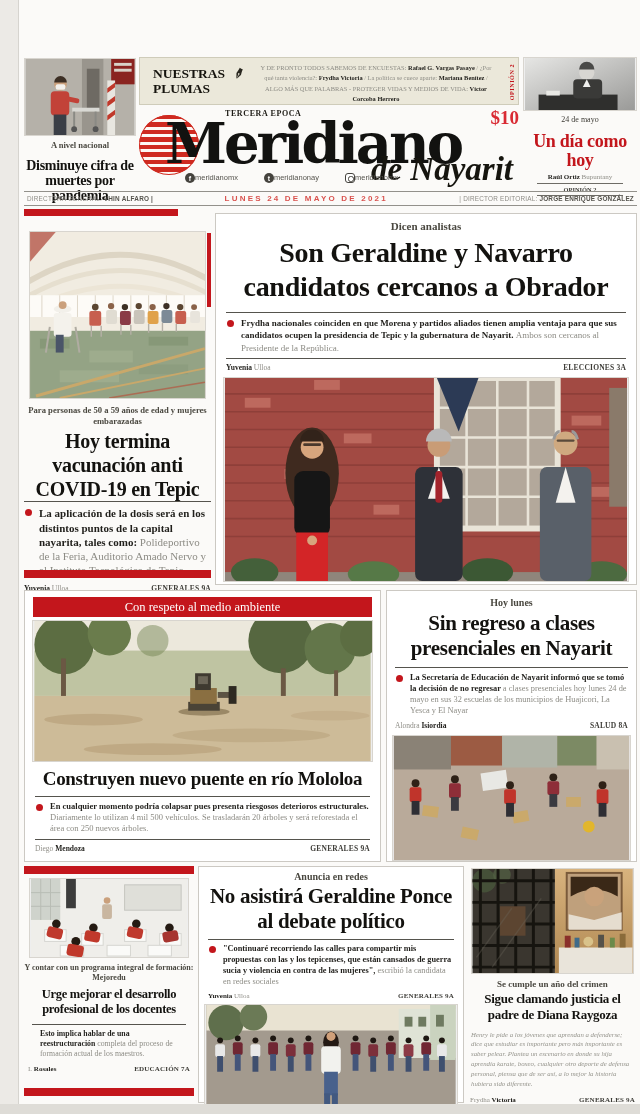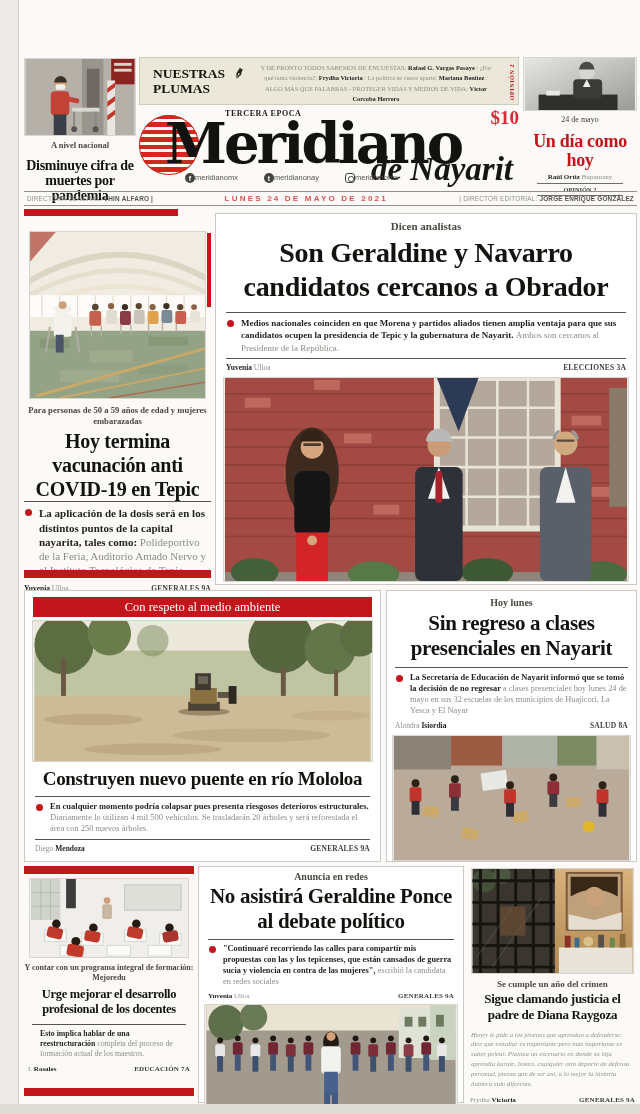--- a/index.html
+++ b/index.html
@@ -226,21 +226,21 @@
       <span class="sec">GENERALES 9A</span>
     </div>
   </div>
   <div class="redbar" style="left:24px;top:570px;width:187px;height:8px"></div>
 
   <div class="box" style="left:215px;top:213px;width:422px;height:372px">
     <div class="kicker" style="margin-top:6px;font-size:11px">Dicen analistas</div>
     <div class="headline" style="font-size:28px;line-height:1.22;margin:4px 6px 0">Son Geraldine y Navarro candidatos cercanos a Obrador</div>
     <div class="deck pad ra rb" style="margin:8px 10px 0;font-size:9px;line-height:1.35">
       <span class="bullet" style="top:7px"></span>
-      <span><span class="seg b">Medios nacionales coinciden en que Morena y partidos aliados tienen amplia ventaja para que sus candidatos ocupen la presidencia de Tepic y la gubernatura de Nayarit. </span><span class="seg n">Ambos son cercanos al Presidente de la República.</span></span>
+      <span><span class="seg b">Frydha nacionales coinciden en que Morena y partidos aliados tienen amplia ventaja para que sus candidatos ocupen la presidencia de Tepic y la gubernatura de Nayarit. </span><span class="seg n">Ambos son cercanos al Presidente de la República.</span></span>
     </div>
     <div class="byline" style="margin:4px 10px 0">
       <span><span class="seg b">Yuvenia </span><span class="seg l">Ulloa</span></span>
       <span class="sec">ELECCIONES 3A</span>
     </div>
     <div class="photo" style="width:406px;height:205px;margin:5px auto 0">
       <svg viewBox="0 0 406 205">
         <rect width="406" height="205" fill="#a24a43"></rect>
         <g stroke="#8e3f39" stroke-width="1.6">
             <line x1="0" y1="16" x2="406" y2="16"></line>

